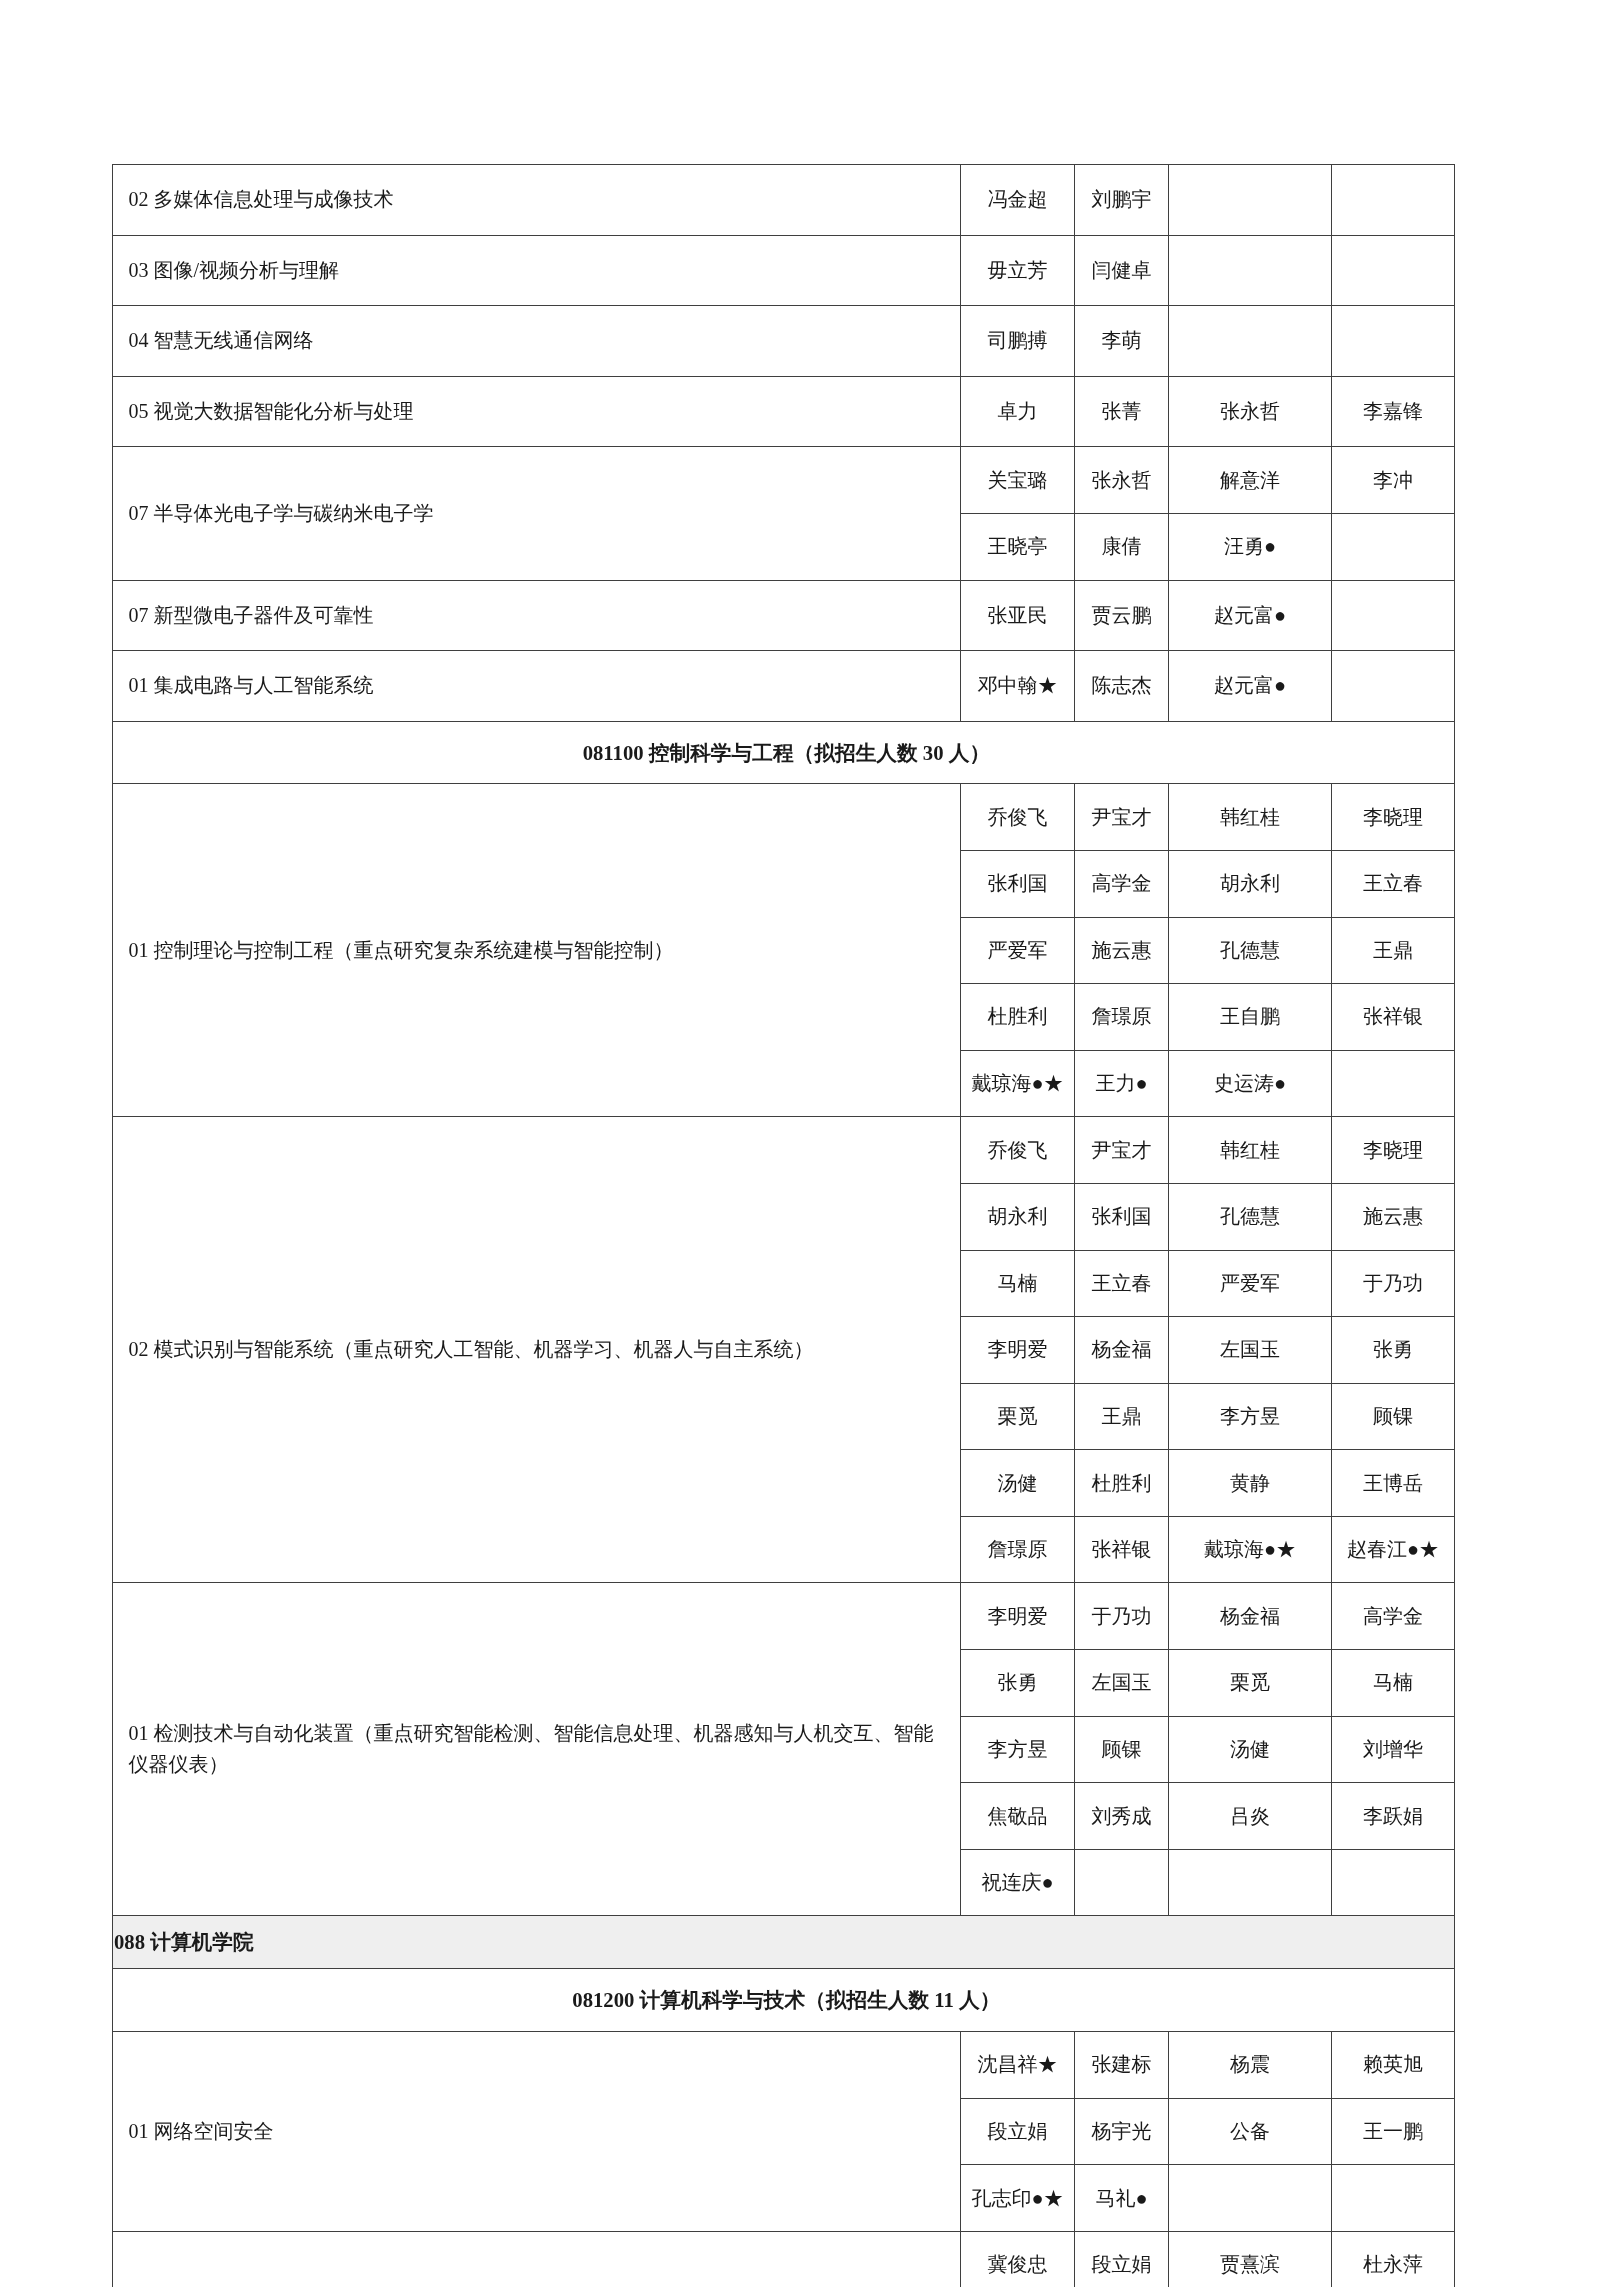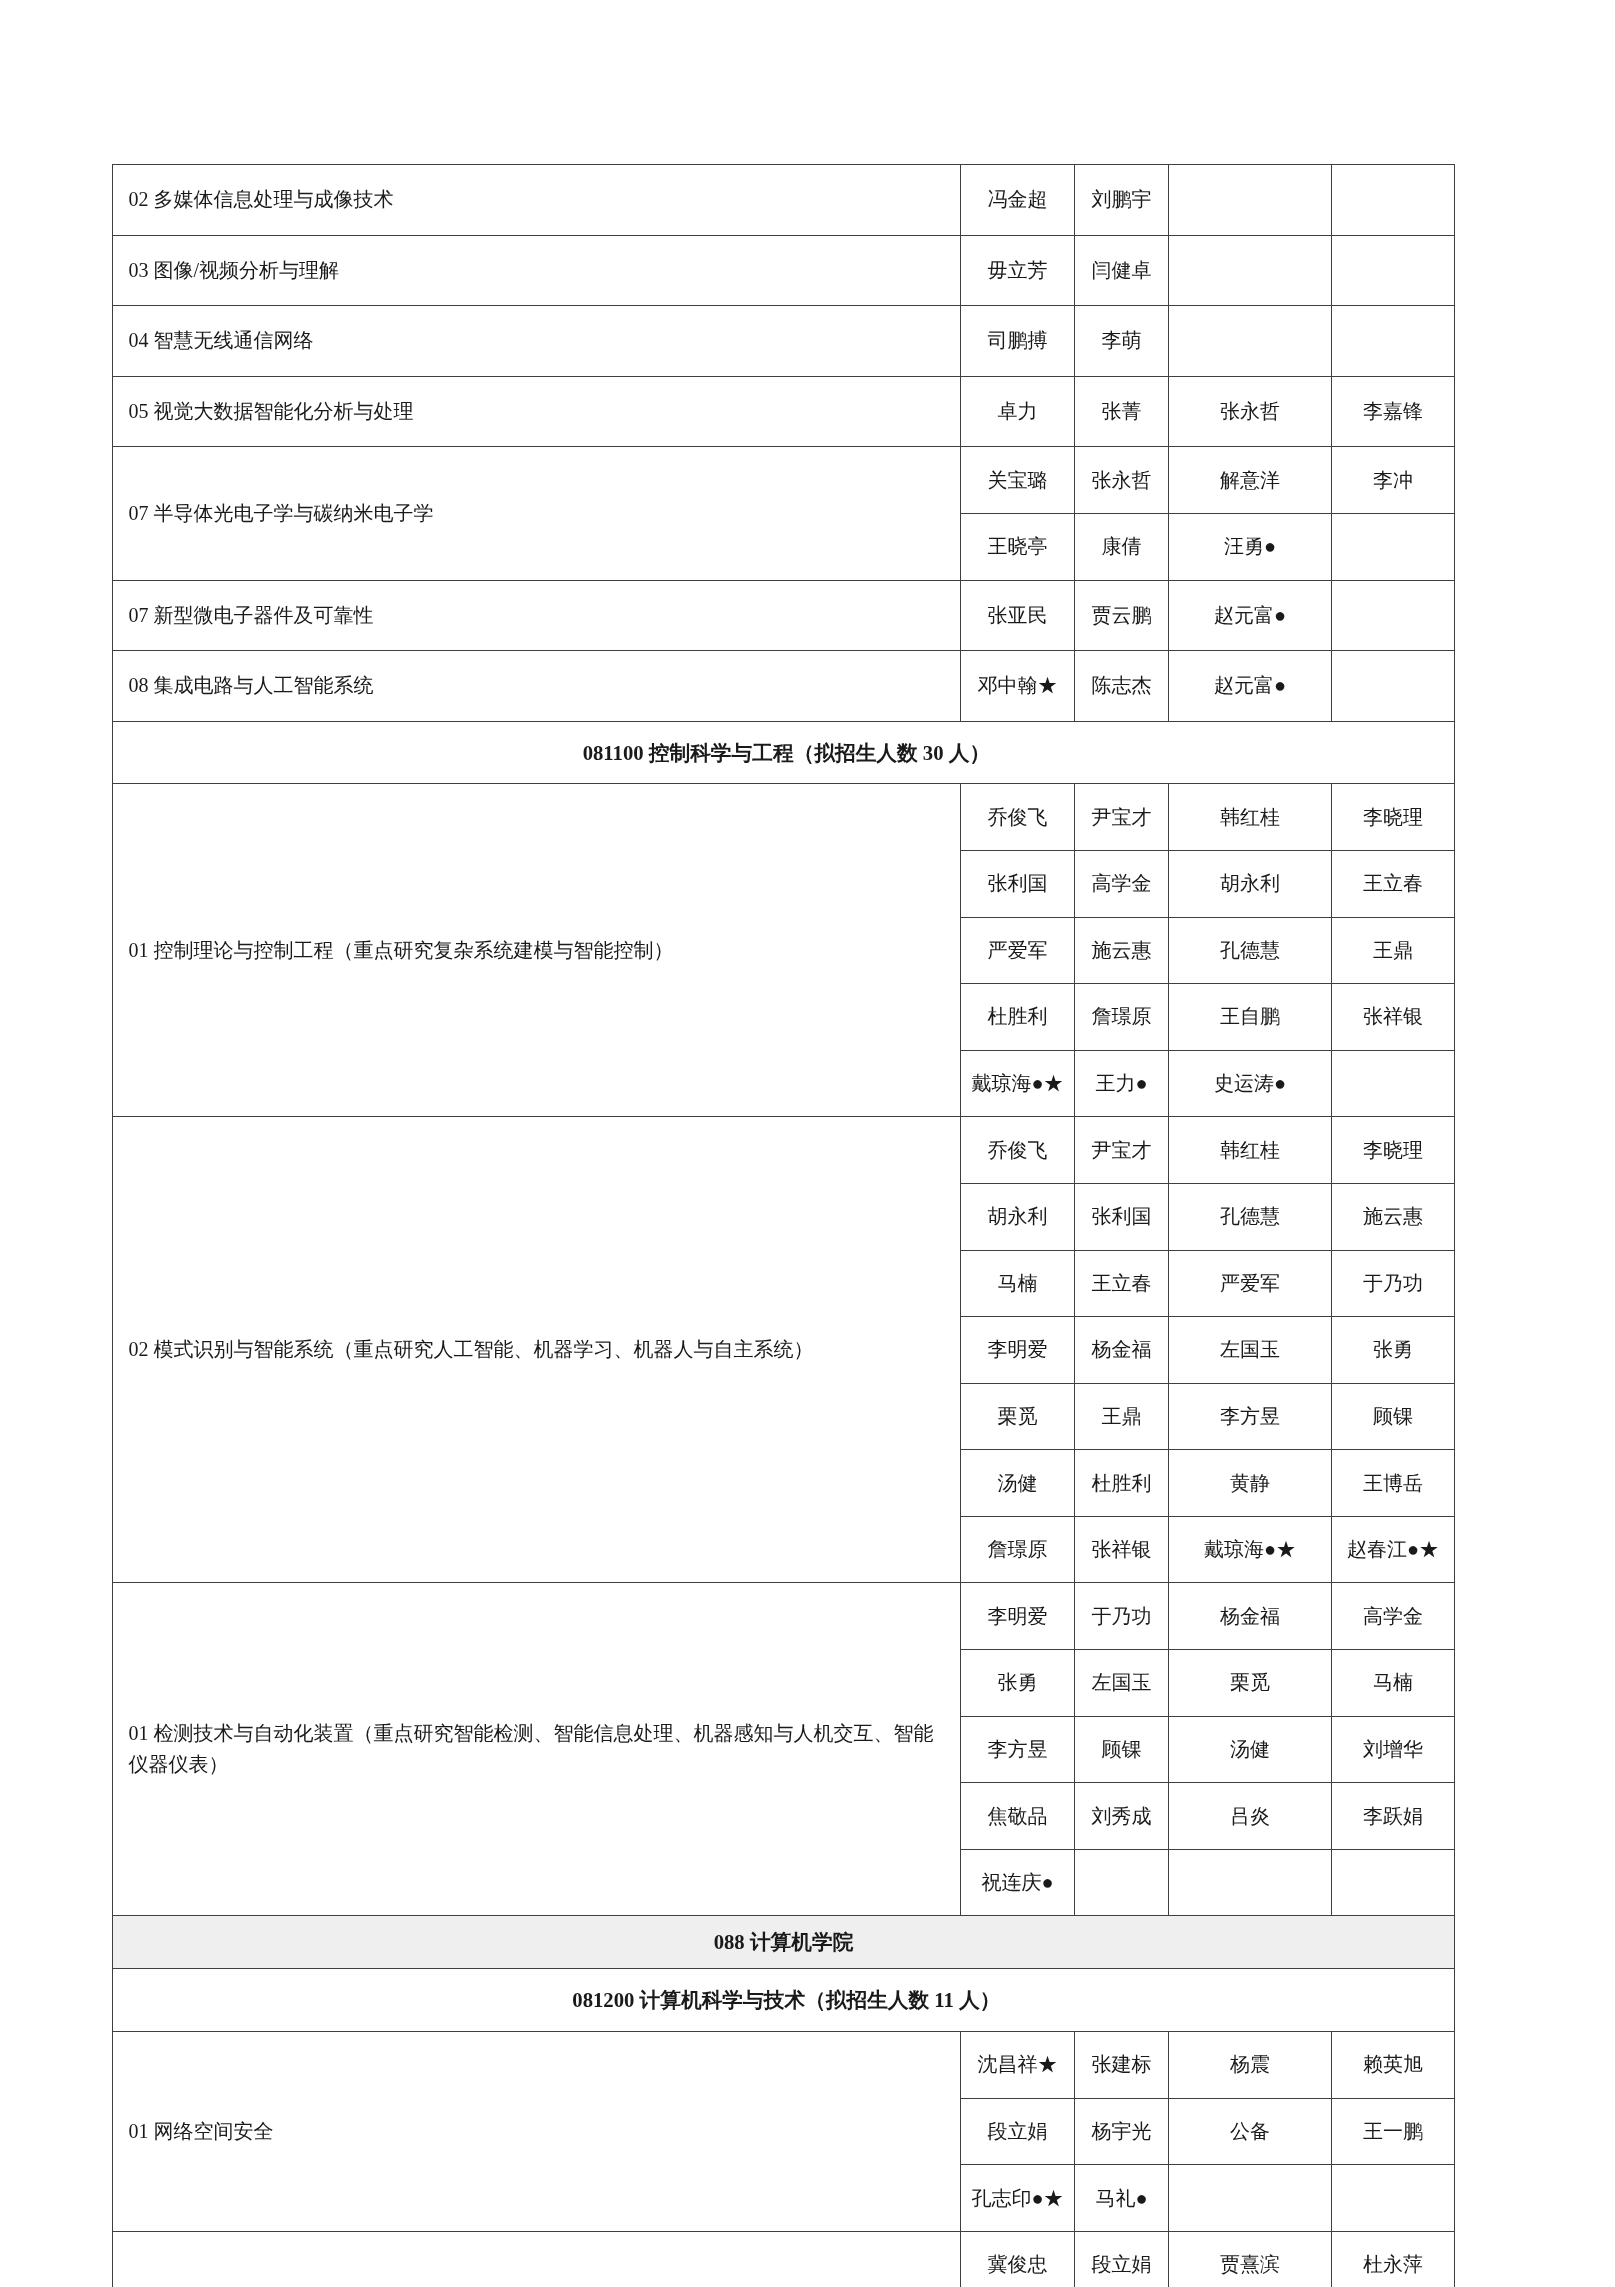--- a/index.html
+++ b/index.html
@@ -50,21 +50,21 @@
   }
   tr.section-row td {
     font-weight: bold;
     text-align: center;
     padding: 5.8px 9.6px 5.8px 15.4px;
     height: 50px;
     font-size: 20.7px;
   }
   tr.college-row td {
     font-weight: bold;
-    text-align: center;
+    text-align: left;
     height: 50px;
     font-size: 20.7px;
   }
 </style>
 </head>
 <body>
 
 <div class="page">
   <table class="doc-table">
     <colgroup>
@@ -117,21 +117,21 @@
           <td class="name"></td>
         </tr>
         <tr>
           <td class="desc" rowspan="1">07 新型微电子器件及可靠性</td>
           <td class="name">张亚民</td>
           <td class="name">贾云鹏</td>
           <td class="name">赵元富●</td>
           <td class="name"></td>
         </tr>
         <tr>
-          <td class="desc" rowspan="1">08 集成电路与人工智能系统</td>
+          <td class="desc" rowspan="1">01 集成电路与人工智能系统</td>
           <td class="name">邓中翰★</td>
           <td class="name">陈志杰</td>
           <td class="name">赵元富●</td>
           <td class="name"></td>
         </tr>
         <tr class="section-row">
           <td colspan="5">081100 控制科学与工程（拟招生人数 30 人）</td>
         </tr>
         <tr>
           <td class="desc" rowspan="5">01 控制理论与控制工程（重点研究复杂系统建模与智能控制）</td>

